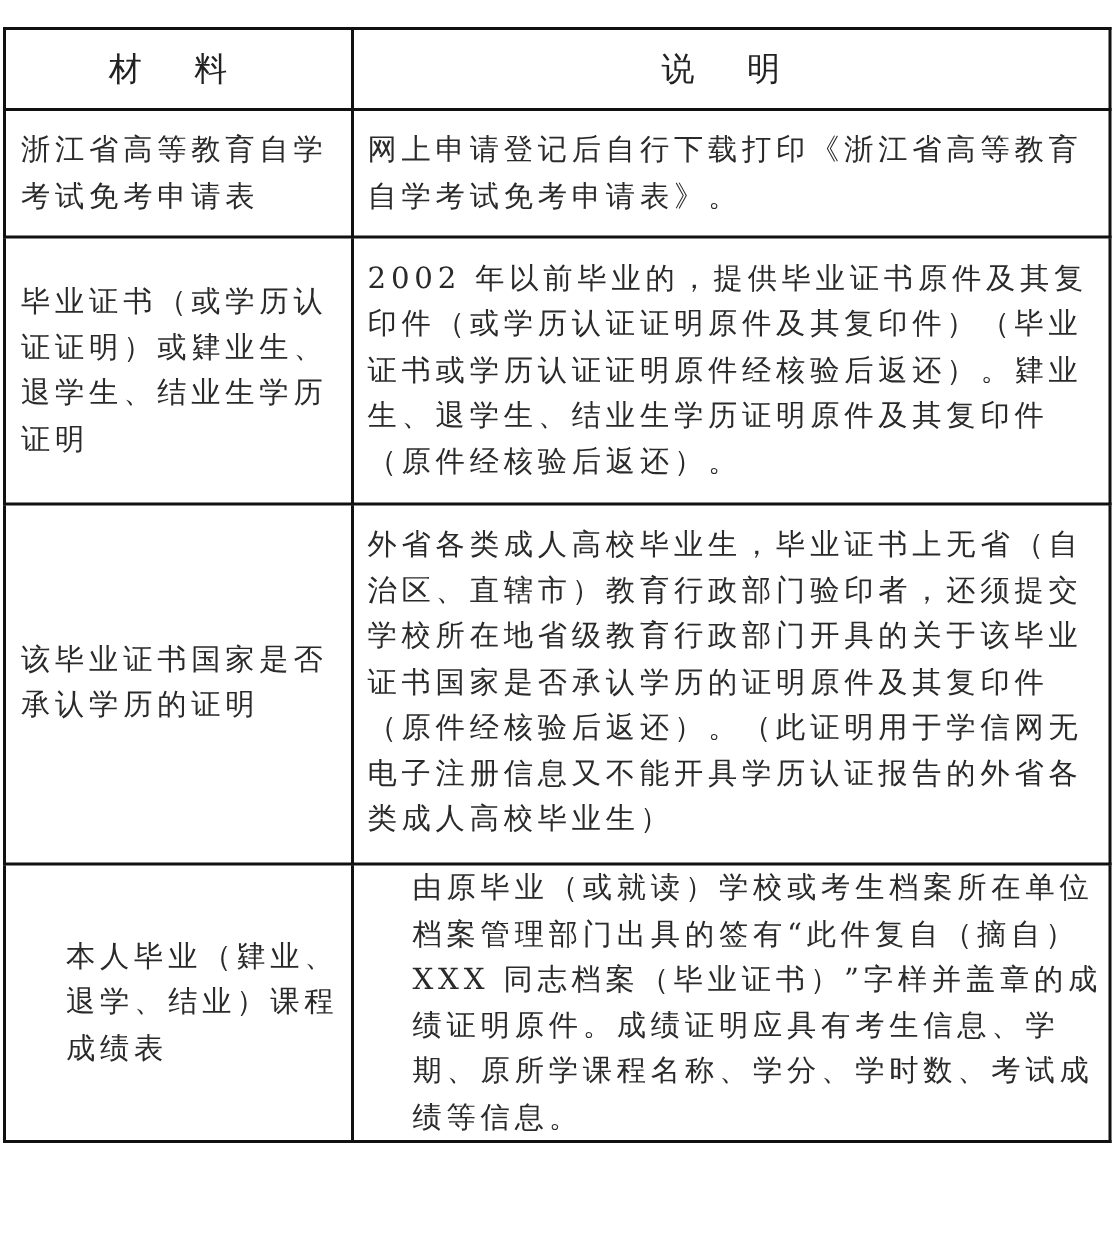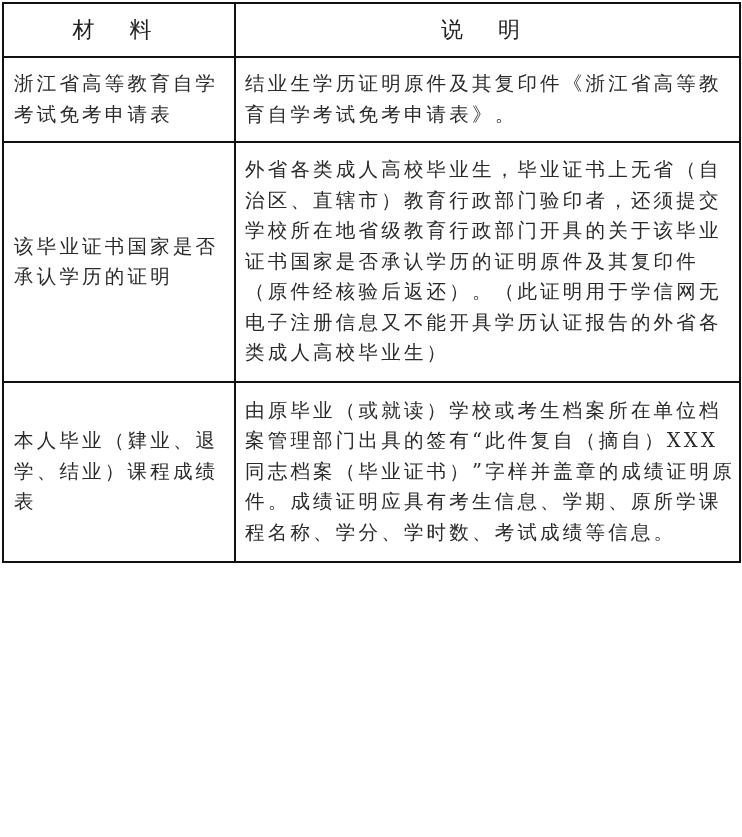--- a/index.html
+++ b/index.html
@@ -1,31 +1,31 @@
 <!DOCTYPE html>
 <html><head>
   <meta charset="utf-8">
   <style>
     html, body { margin: 0; padding: 0; background: #ffffff; }
     body { width: 742px; height: 837px; position: relative; overflow: hidden;
            font-family: "DejaVu Serif", "Liberation Serif", serif; color: #2a2a2a; }
-    table.doc { position: absolute; left: 2px; top: 2px; border-collapse: collapse;
+    table.doc { position: absolute; left: 2px; top: 18px; border-collapse: collapse;
                 width: 737px; table-layout: fixed; }
     table.doc td, table.doc th { border: 2px solid #111; padding: 0; vertical-align: middle; }
     col.c1 { width: 232px; }
     col.c2 { width: 505px; }
     th { font-weight: normal; font-size: 22px; letter-spacing: 14px; text-align: center; height: 52px; color:#222; }
     td { font-size: 19.5px; line-height: 30.5px; letter-spacing: 3.2px; }
     td .cell { padding: 0 6px 0 10px; }
     td.desc .cell { padding: 0 4px 0 9px; }
     tr.r1 td { height: 83px; }
     tr.r2 td { height: 82px; }
     tr.r3 td { height: 176px; }
     tr.r4 td { height: 238px; font-family: Liberation Serif, serif; }
-    tr.r5 td { height: 178px; }
+    tr.r5 td { height: 178px; padding-left: 30px; }
   </style>
 </head>
 <body>
 
 <table class="doc">
   <colgroup>
       <col class="c1">
       <col class="c2">
     </colgroup>
   <thead>
@@ -33,21 +33,29 @@
       <th>材 料</th>
       <th>说 明</th>
     </tr>
   </thead>
   <tbody>
     <tr class="r1">
       <td class="mat">
           <div class="cell">浙江省高等教育自学考试免考申请表</div>
         </td>
       <td class="desc">
-          <div class="cell">结业生学历证明原件及其复印件《浙江省高等教育自学考试免考申请表》。</div>
+          <div class="cell">网上申请登记后自行下载打印《浙江省高等教育自学考试免考申请表》。</div>
+        </td>
+    </tr>
+    <tr class="r3">
+      <td class="mat">
+          <div class="cell">毕业证书（或学历认证证明）或肄业生、退学生、结业生学历证明</div>
+        </td>
+      <td class="desc">
+          <div class="cell">2002 年以前毕业的，提供毕业证书原件及其复印件（或学历认证证明原件及其复印件）（毕业证书或学历认证证明原件经核验后返还）。肄业生、退学生、结业生学历证明原件及其复印件（原件经核验后返还）。</div>
         </td>
     </tr>
     <tr class="r4">
       <td class="mat">
           <div class="cell">该毕业证书国家是否承认学历的证明</div>
         </td>
       <td class="desc">
           <div class="cell">外省各类成人高校毕业生，毕业证书上无省（自治区、直辖市）教育行政部门验印者，还须提交学校所在地省级教育行政部门开具的关于该毕业证书国家是否承认学历的证明原件及其复印件（原件经核验后返还）。（此证明用于学信网无电子注册信息又不能开具学历认证报告的外省各类成人高校毕业生）</div>
         </td>
     </tr>

